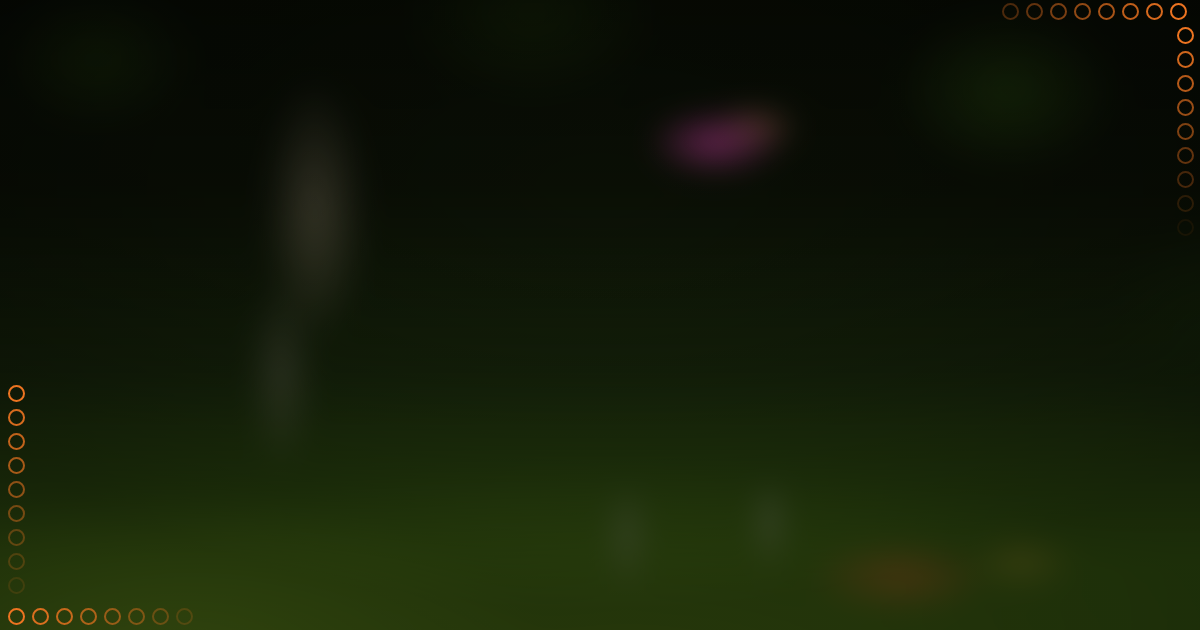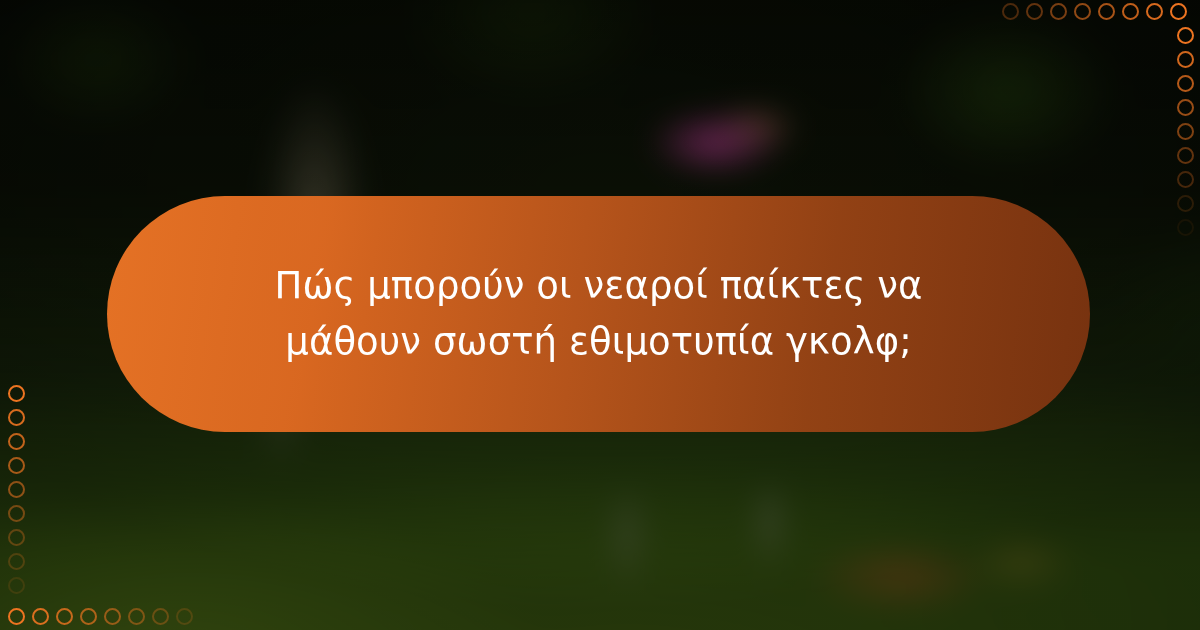--- a/index.html
+++ b/index.html
@@ -163,17 +163,14 @@
       <div class="ring" style="border-color: rgb(237, 116, 33); opacity: 0.9;"></div>
       <div class="ring" style="border-color: rgb(237, 116, 33); opacity: 0.8;"></div>
       <div class="ring" style="border-color: rgb(237, 116, 33); opacity: 0.68;"></div>
       <div class="ring" style="border-color: rgb(237, 116, 33); opacity: 0.56;"></div>
       <div class="ring" style="border-color: rgb(237, 116, 33); opacity: 0.44;"></div>
       <div class="ring" style="border-color: rgb(237, 116, 33); opacity: 0.33;"></div>
       <div class="ring" style="border-color: rgb(237, 116, 33); opacity: 0.23;"></div>
       <div class="ring" style="border-color: rgb(237, 116, 33); opacity: 0.14;"></div>
     </div>
 
-  <div class="card">
-    <h1 class="card-title">Πώς μπορούν οι νεαροί παίκτες να μάθουν σωστή εθιμοτυπία γκολφ;</h1>
-  </div>
 
 </div>
 
 </body></html>

